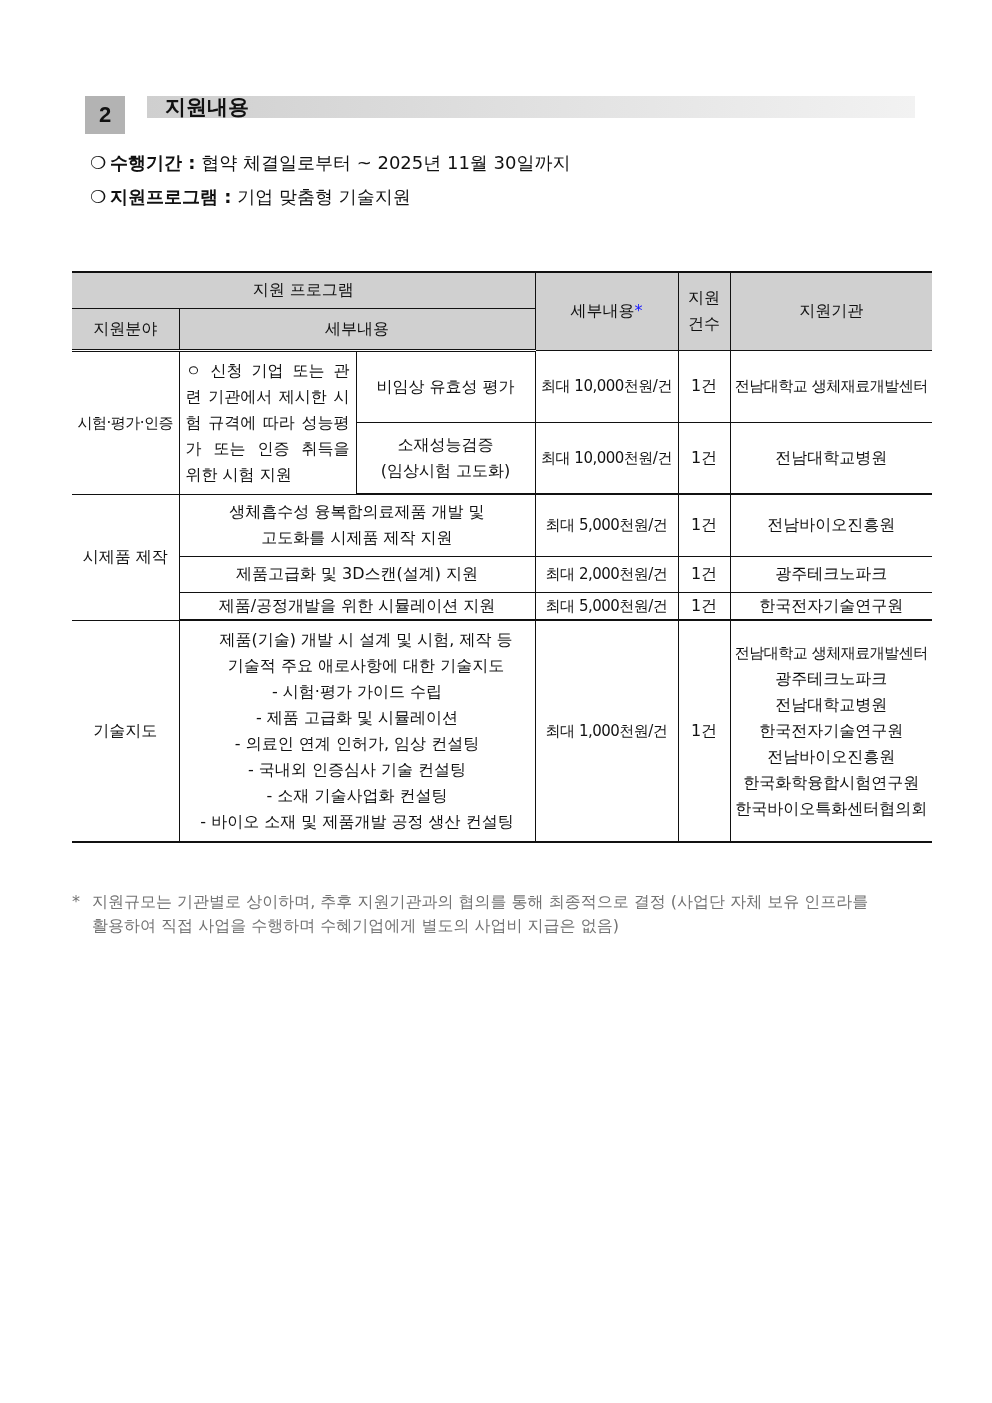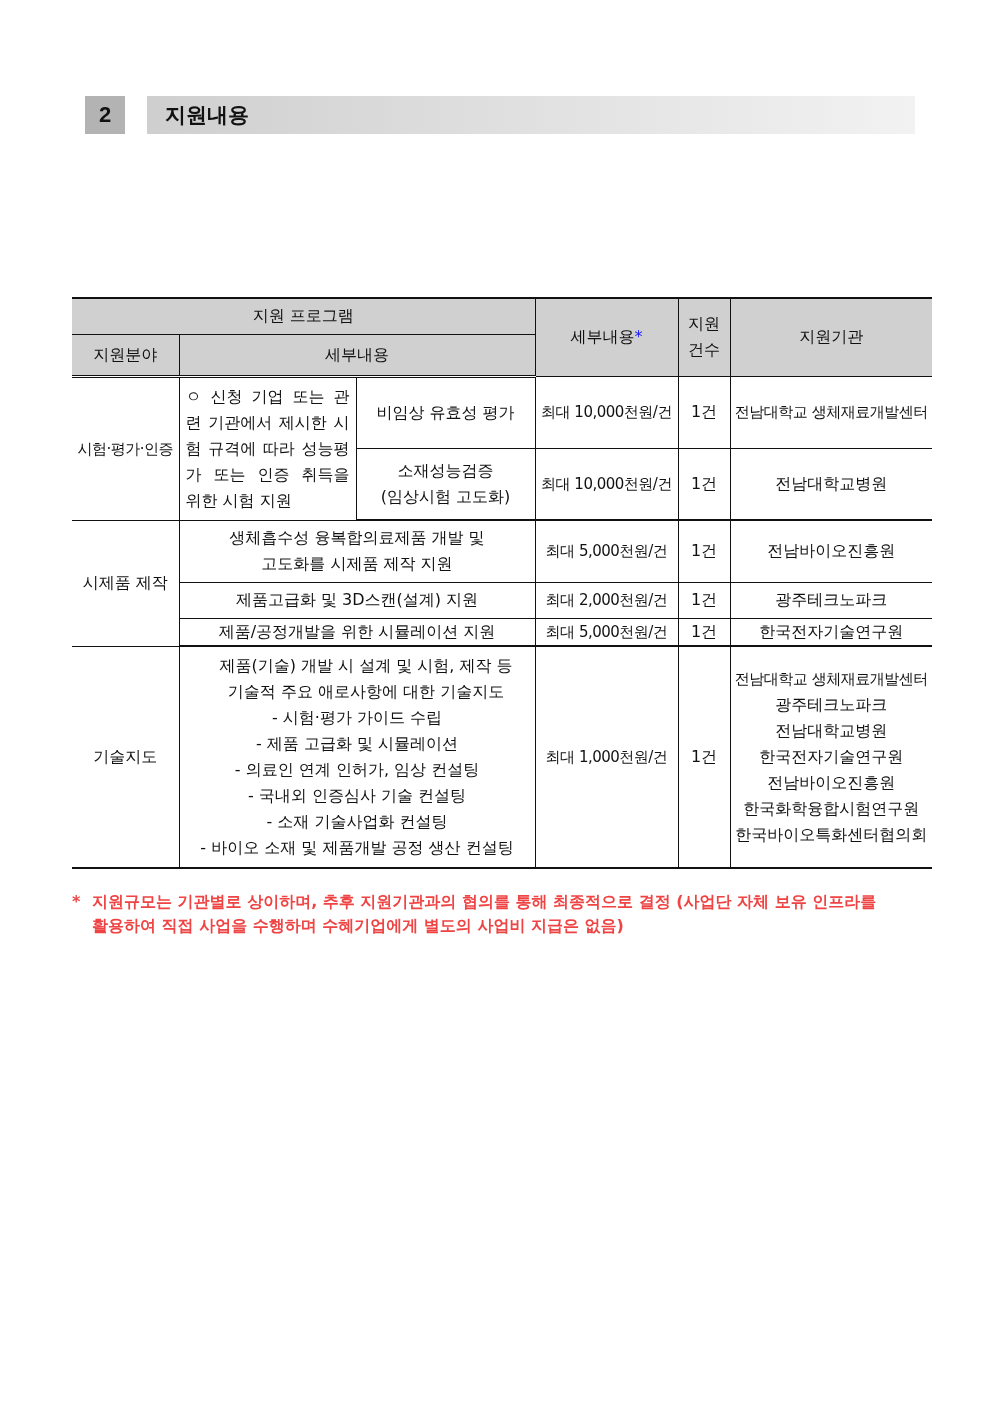--- a/index.html
+++ b/index.html
@@ -8,64 +8,70 @@
     font-family: "DejaVu Sans", "Liberation Sans", sans-serif; color: #111;
   }
   .sec-header { position: absolute; top: 96px; left: 85px; height: 38px; width: 830px; }
   .sec-num {
     position: absolute; left: 0; top: 0; width: 40px; height: 38px;
     background: #b3b3b3; font-weight: bold; font-size: 22px;
     display: flex; align-items: center; justify-content: center;
     font-family: "Liberation Sans", sans-serif;
   }
   .sec-title-bar {
-    position: absolute; left: 62px; top: 0; right: 0; height: 38px;
+    position: absolute; left: 62px; top: 0; right: 0; height: 22px;
     background: linear-gradient(to right, #cfcfcf, #f2f2f2);
     display: flex; align-items: center; padding-left: 18px;
     font-weight: bold; font-size: 21px; box-sizing: border-box;
   }
   .bullets { position: absolute; left: 90px; top: 150px; }
   .bullet { font-size: 18px; height: 26px; line-height: 26px; margin-bottom: 8px; white-space: nowrap; }
   .bullet .mark { display: inline-block; width: 20px; }
   .bullet .label { font-weight: bold; }
 
   table.main {
-    position: absolute; left: 72px; top: 297px; width: 860px;
+    position: absolute; left: 72px; top: 271px; width: 860px;
     border-collapse: collapse; font-size: 16px; table-layout: fixed;
   }
   table.main td, table.main th {
     border: 1px solid #111; text-align: center; vertical-align: middle;
     padding: 0 4px; line-height: 26px; font-weight: normal;
   }
   table.main tr.head th { background: #d0d0d0; }
   table.main tr.head2 th { border-bottom: 3px double #111; }
   table.main tr:first-child th { border-top: 2px solid #111; }
   table.main td.first, table.main th.first { border-left: none; }
   table.main td.last, table.main th.last { border-right: none; }
   table.main tr.bottom td { border-bottom: 2px solid #111; }
   .star { color: #1a1aff; }
   .justify { text-align: justify !important; text-align-last: left; padding: 6px 6px !important; margin-top: 34px; }
   .left { text-align: right; padding: 4px 10px !important; }
   .small { font-size: 15px; letter-spacing: -0.5px; }
   .footnote {
-    position: absolute; left: 72px; top: 890px; width: 860px; color: #ef4444;
-    font-size: 16px; line-height: 24px; font-weight: bold;
+    position: absolute; left: 72px; top: 890px; width: 860px; color: #737373;
+    font-size: 16px; line-height: 24px;
   }
   .footnote .fmark { display: inline-block; width: 20px; }
   .footnote .fline2 { padding-left: 20px; }
 </style>
 </head>
 <body>
 
 <div class="sec-header">
   <div class="sec-num">2</div>
   <div class="sec-title-bar">지원내용</div>
 </div>
 
 <div class="bullets">
+  <div class="bullet">
+    <span class="mark">❍</span><span class="label">수행기간 :</span><span> 협약 체결일로부터 ~ 2025년 11월 30일까지</span>
+  </div>
+  <div class="bullet">
+    <span class="mark">❍</span><span class="label">지원프로그램 :</span><span> 기업 맞춤형 기술지원</span>
+  </div>
 </div>
 
 <table class="main">
   <colgroup>
     <col style="width:107px">
     <col style="width:177px">
     <col style="width:179px">
     <col style="width:143px">
     <col style="width:52px">
     <col style="width:202px">

